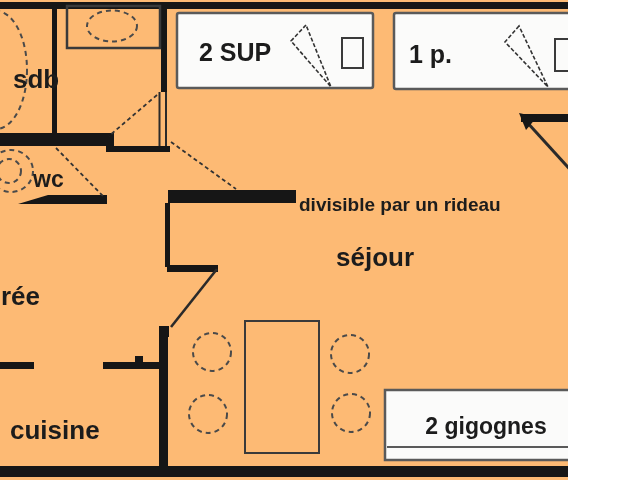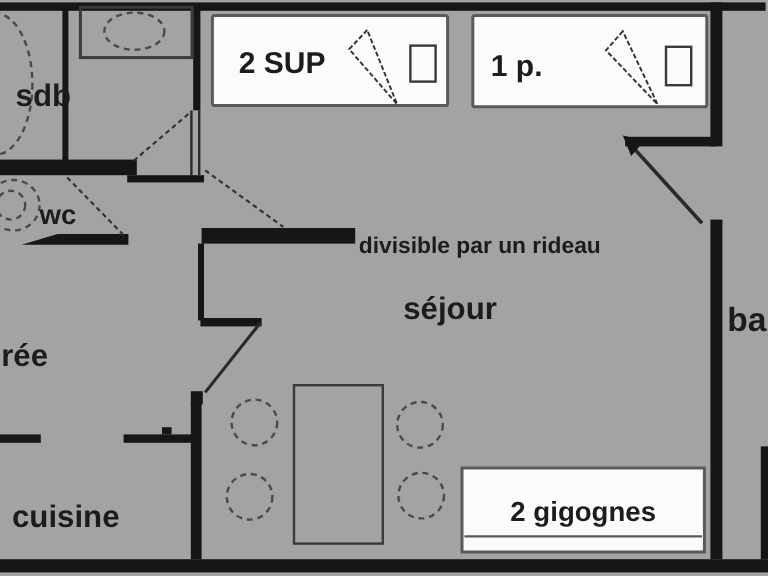--- a/index.html
+++ b/index.html
@@ -1,19 +1,19 @@
 <!DOCTYPE html>
 <html><head>
 <meta charset="utf-8">
 <style>
   html,body{margin:0;padding:0;}
   .plan-canvas{
     position:relative;
-    width:640px;height:480px;
-    background:#a3a3a3;
+    width:568px;height:480px;
+    background:#fdba74;
     overflow:hidden;
     font-family:"Liberation Sans", sans-serif;
   }
   svg{position:absolute;inset:0;display:block;}
   .wall{fill:#161616;stroke:none;}
   .fixture{fill:none;stroke:#3a3a3a;stroke-width:2;}
   .fixture-dash{fill:none;stroke:#4a4a4a;stroke-width:2;stroke-dasharray:5 4;}
   .bedbox{fill:#fbfbfa;stroke:#5a5a5a;stroke-width:2.5;}
   .doorline{stroke:#2a2a2a;stroke-width:2;fill:none;}
   .doorswing{stroke:#333;stroke-width:1.8;fill:none;stroke-dasharray:4 3;}

